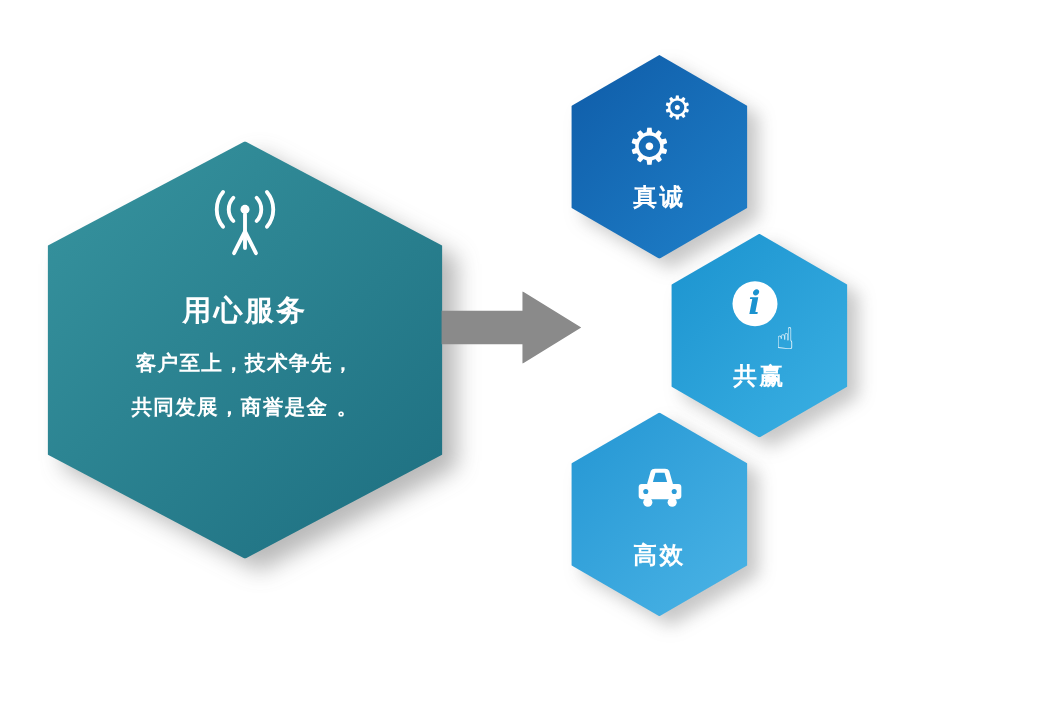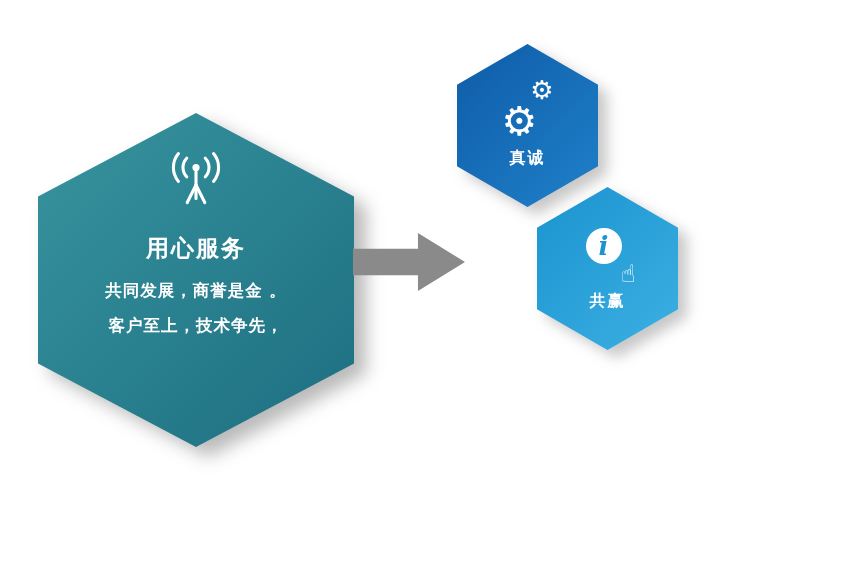--- a/index.html
+++ b/index.html
@@ -23,21 +23,21 @@
   .left-hex p{margin:5px 0;font-size:16.5px;font-weight:bold;letter-spacing:1px;line-height:1.5;}
   
   .arrow{
     position:absolute;left:353px;top:233px;width:112px;height:58px;
     clip-path:polygon(0 27%,58% 27%,58% 0,100% 50%,58% 100%,58% 73%,0 73%);
   }
   
   .small-hex-wrap{width:141px;height:163px;
     filter:drop-shadow(9px 8px 7px rgba(80,80,80,0.32));}
   .small-hex{justify-content:center;gap:13px;}
-  .small-hex .label{font-size:16px;font-weight:bold;letter-spacing:2px;}
+  .small-hex .label{font-size:19px;font-weight:bold;letter-spacing:2px;}
   .pos-zhencheng{left:457px;top:44px;}
   .pos-xinren{left:620px;top:44px;}
   .pos-gongying{left:537px;top:187px;}
   .pos-gaoxiao{left:457px;top:330px;}
   .pos-zeren{left:620px;top:330px;}
   
   .icon-box{position:relative;width:56px;height:52px;display:flex;align-items:center;justify-content:center;}
   .icon-box svg{width:52px;height:52px;}
   .gears{position:relative;width:56px;height:52px;}
   .gear-big{position:absolute;left:2px;bottom:-6px;font-size:40px;line-height:1;color:#fff;}
@@ -61,22 +61,22 @@
         <circle cx="32" cy="16" r="3.5" fill="#ffffff" stroke="none"></circle>
         <line x1="32" y1="20" x2="32" y2="46"></line>
         <line x1="32" y1="33" x2="23.5" y2="50"></line>
         <line x1="32" y1="33" x2="40.5" y2="50"></line>
         <path d="M23,7 A13,13 0 0 0 23,25"></path>
         <path d="M15,2.5 A21,21 0 0 0 15,29.5"></path>
         <path d="M41,7 A13,13 0 0 1 41,25"></path>
         <path d="M49,2.5 A21,21 0 0 1 49,29.5"></path>
       </svg>
       <h2>用心服务</h2>
+      <p>客户至上，技术争先，</p>
       <p>共同发展，商誉是金 。</p>
-      <p>客户至上，技术争先，</p>
     </div>
   </div>
 
   <div class="arrow" style="background: rgb(138, 138, 138);"></div>
 
   <div class="hex-wrap small-hex-wrap pos-zhencheng">
     <div class="hex small-hex" style="background: linear-gradient(135deg, rgb(15, 92, 168), rgb(31, 128, 201));">
       <div class="gears">
         <span class="gear-big">⚙</span>
         <span class="gear-small">⚙</span>
@@ -89,15 +89,31 @@
   <div class="hex-wrap small-hex-wrap pos-gongying">
     <div class="hex small-hex" style="background: linear-gradient(135deg, rgb(27, 147, 207), rgb(59, 176, 227));">
       <div class="info-click">
         <span class="info-circle">i</span>
         <span class="hand">☝</span>
       </div>
       <span class="label">共赢</span>
     </div>
   </div>
 
+  <div class="hex-wrap small-hex-wrap pos-gaoxiao">
+    <div class="icon-placeholder hex small-hex" style="background: linear-gradient(135deg, rgb(36, 150, 211), rgb(75, 180, 230));">
+      <div class="icon-box">
+        <svg viewBox="0 0 64 64">
+          <path d="M19,27 L23,13 Q24,11 27,11 H37 Q40,11 41,13 L45,27 Z" fill="#ffffff"></path>
+          <path d="M25,24 L27.5,15 H36.5 L39,24 Z" fill="#2b9cd8"></path>
+          <rect x="11" y="26" width="42" height="15" rx="3" fill="#ffffff"></rect>
+          <circle cx="20" cy="44" r="4.5" fill="#ffffff"></circle>
+          <circle cx="44" cy="44" r="4.5" fill="#ffffff"></circle>
+          <circle cx="18" cy="33.5" r="2.5" fill="#2b9cd8"></circle>
+          <circle cx="46" cy="33.5" r="2.5" fill="#2b9cd8"></circle>
+        </svg>
+      </div>
+      <span class="label">高效</span>
+    </div>
+  </div>
 
 
 </div>
 
 </body></html>

